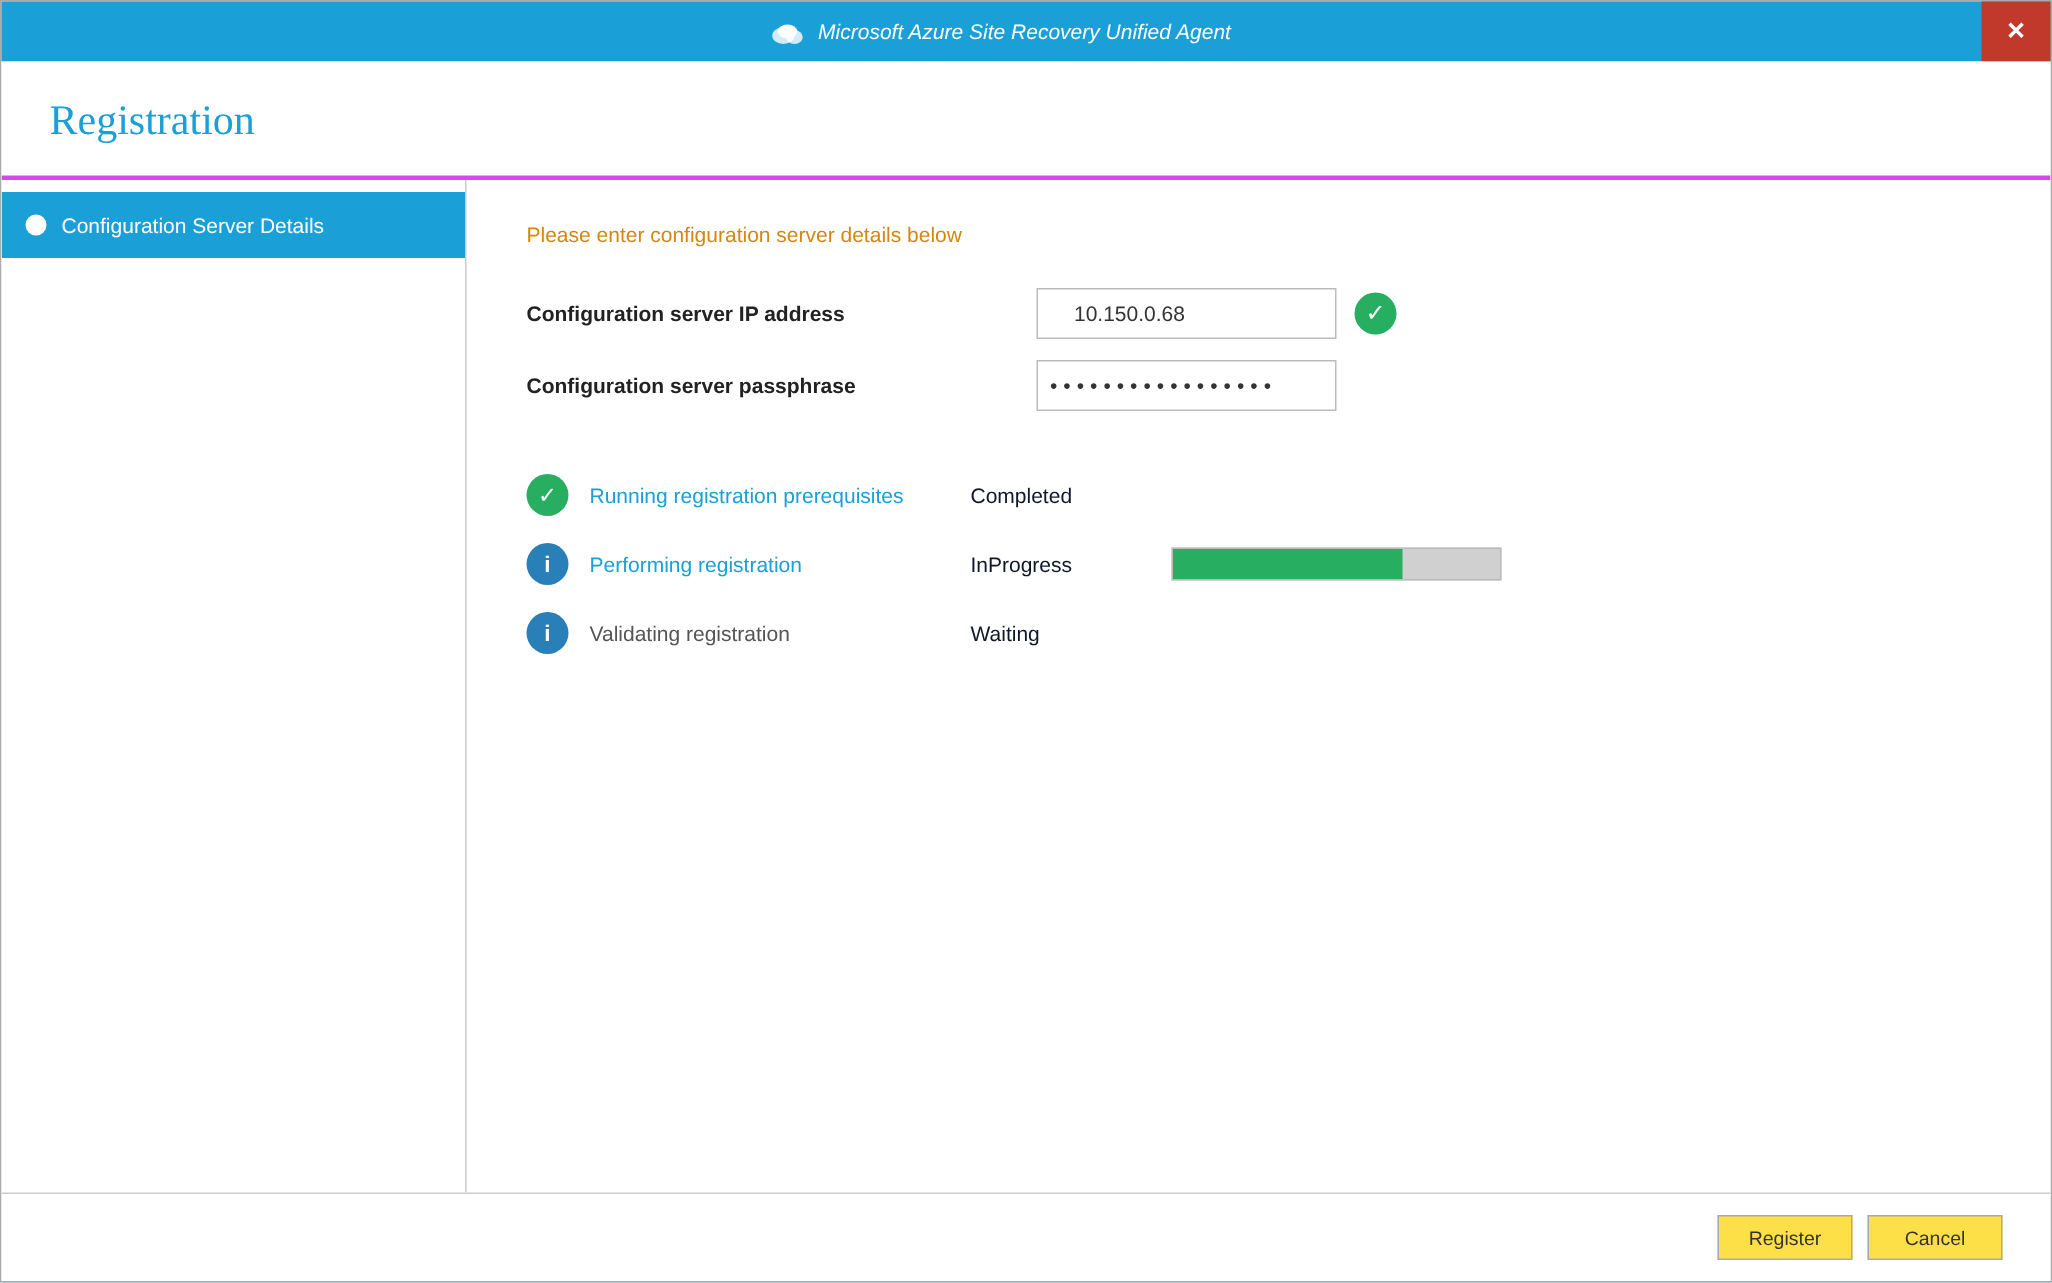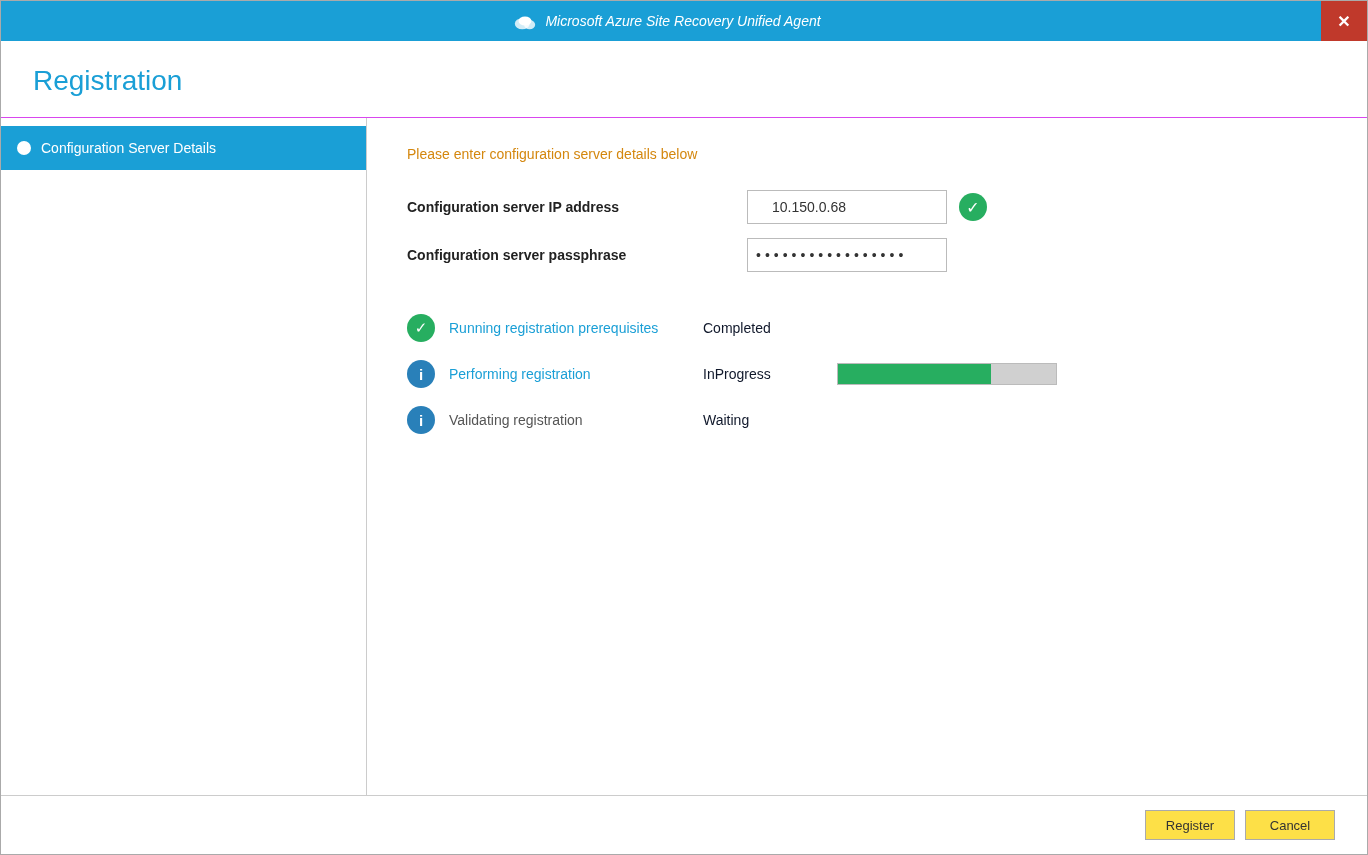--- a/index.html
+++ b/index.html
@@ -77,39 +77,40 @@
       flex: 1;
       display: flex;
       flex-direction: column;
       background: #fff;
       overflow: hidden;
     }
 
     
     .header {
       padding: 24px 32px 20px 32px;
-      border-bottom: 1px solid #d946ef;
-      flex-shrink: 0;
+      border-bottom: 3px solid #d946ef;
+      flex-shrink: 0;
+      font-family: Liberation Serif, serif;
     }
     .header-title {
       color: #1a9fd6;
       font-size: 28px;
       font-weight: 300;
     }
 
     
     .main-body {
       display: flex;
       flex: 1;
       overflow: hidden;
     }
 
     
     .sidebar {
-      width: 366px;
+      width: 310px;
       background: #fff;
       border-right: 1px solid #ccc;
       padding-top: 8px;
       flex-shrink: 0;
     }
     .sidebar-item {
       display: flex;
       align-items: center;
       padding: 14px 16px;
       cursor: pointer;

